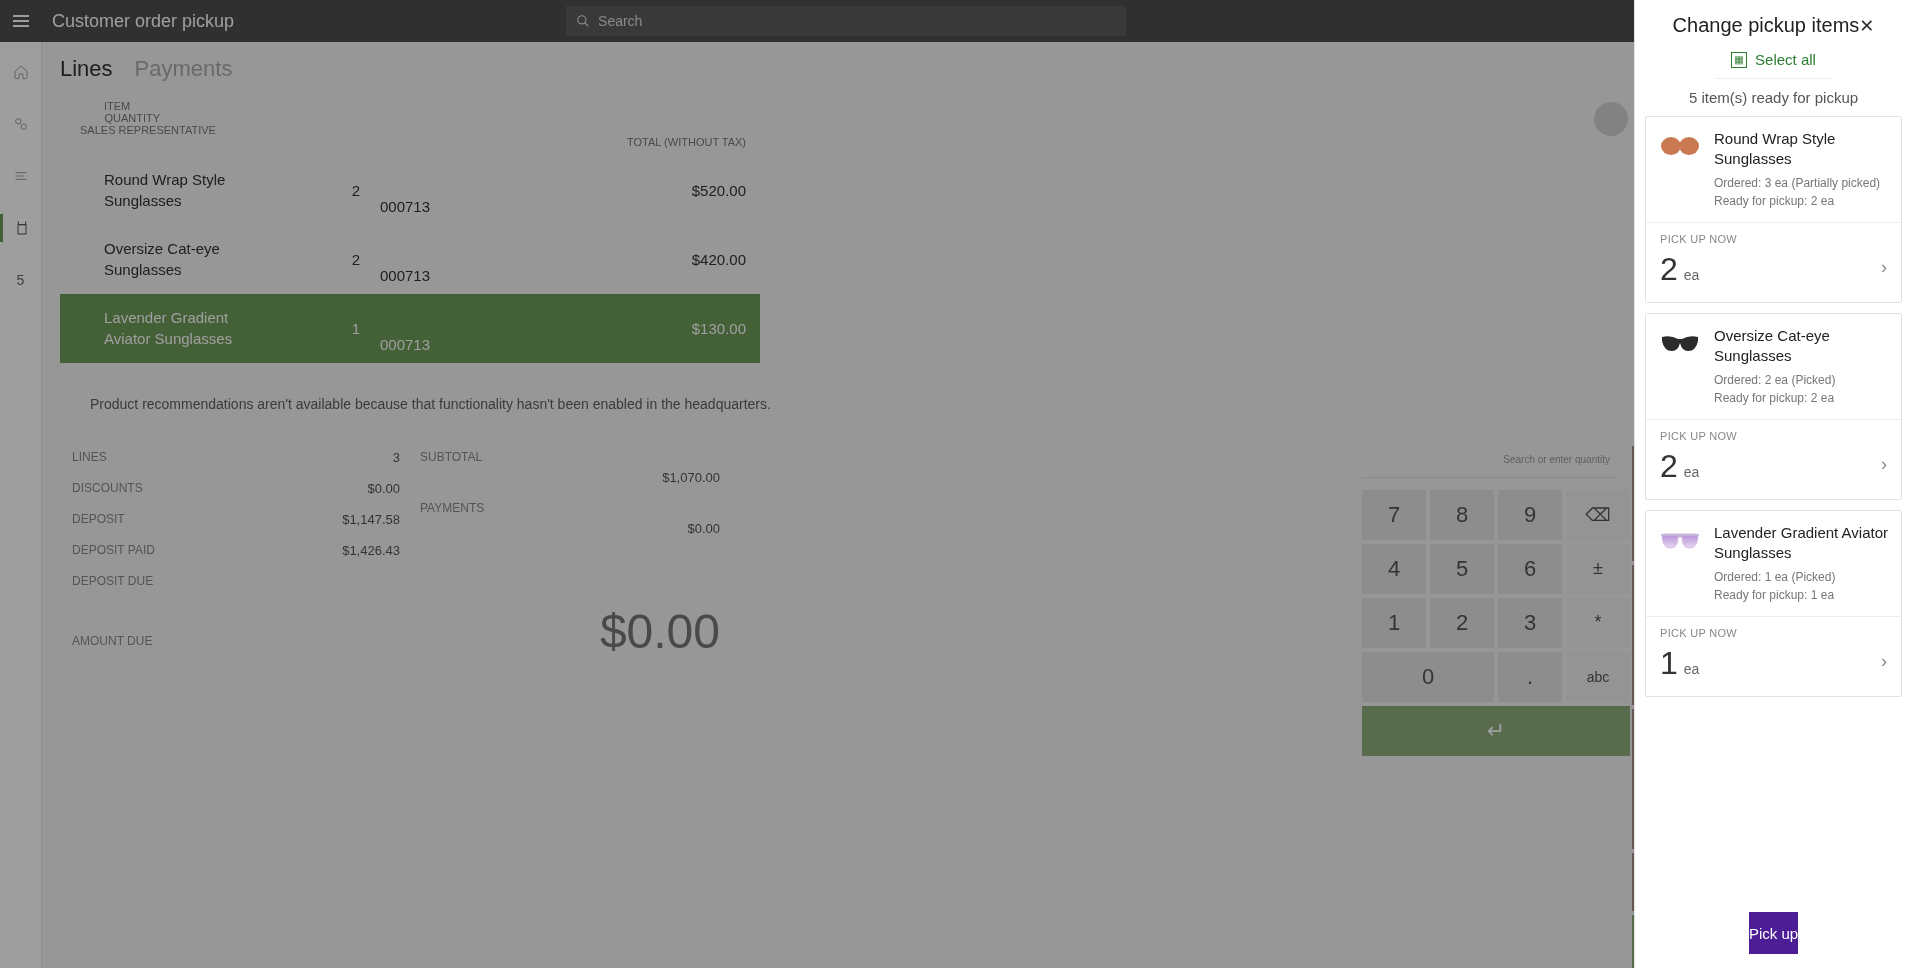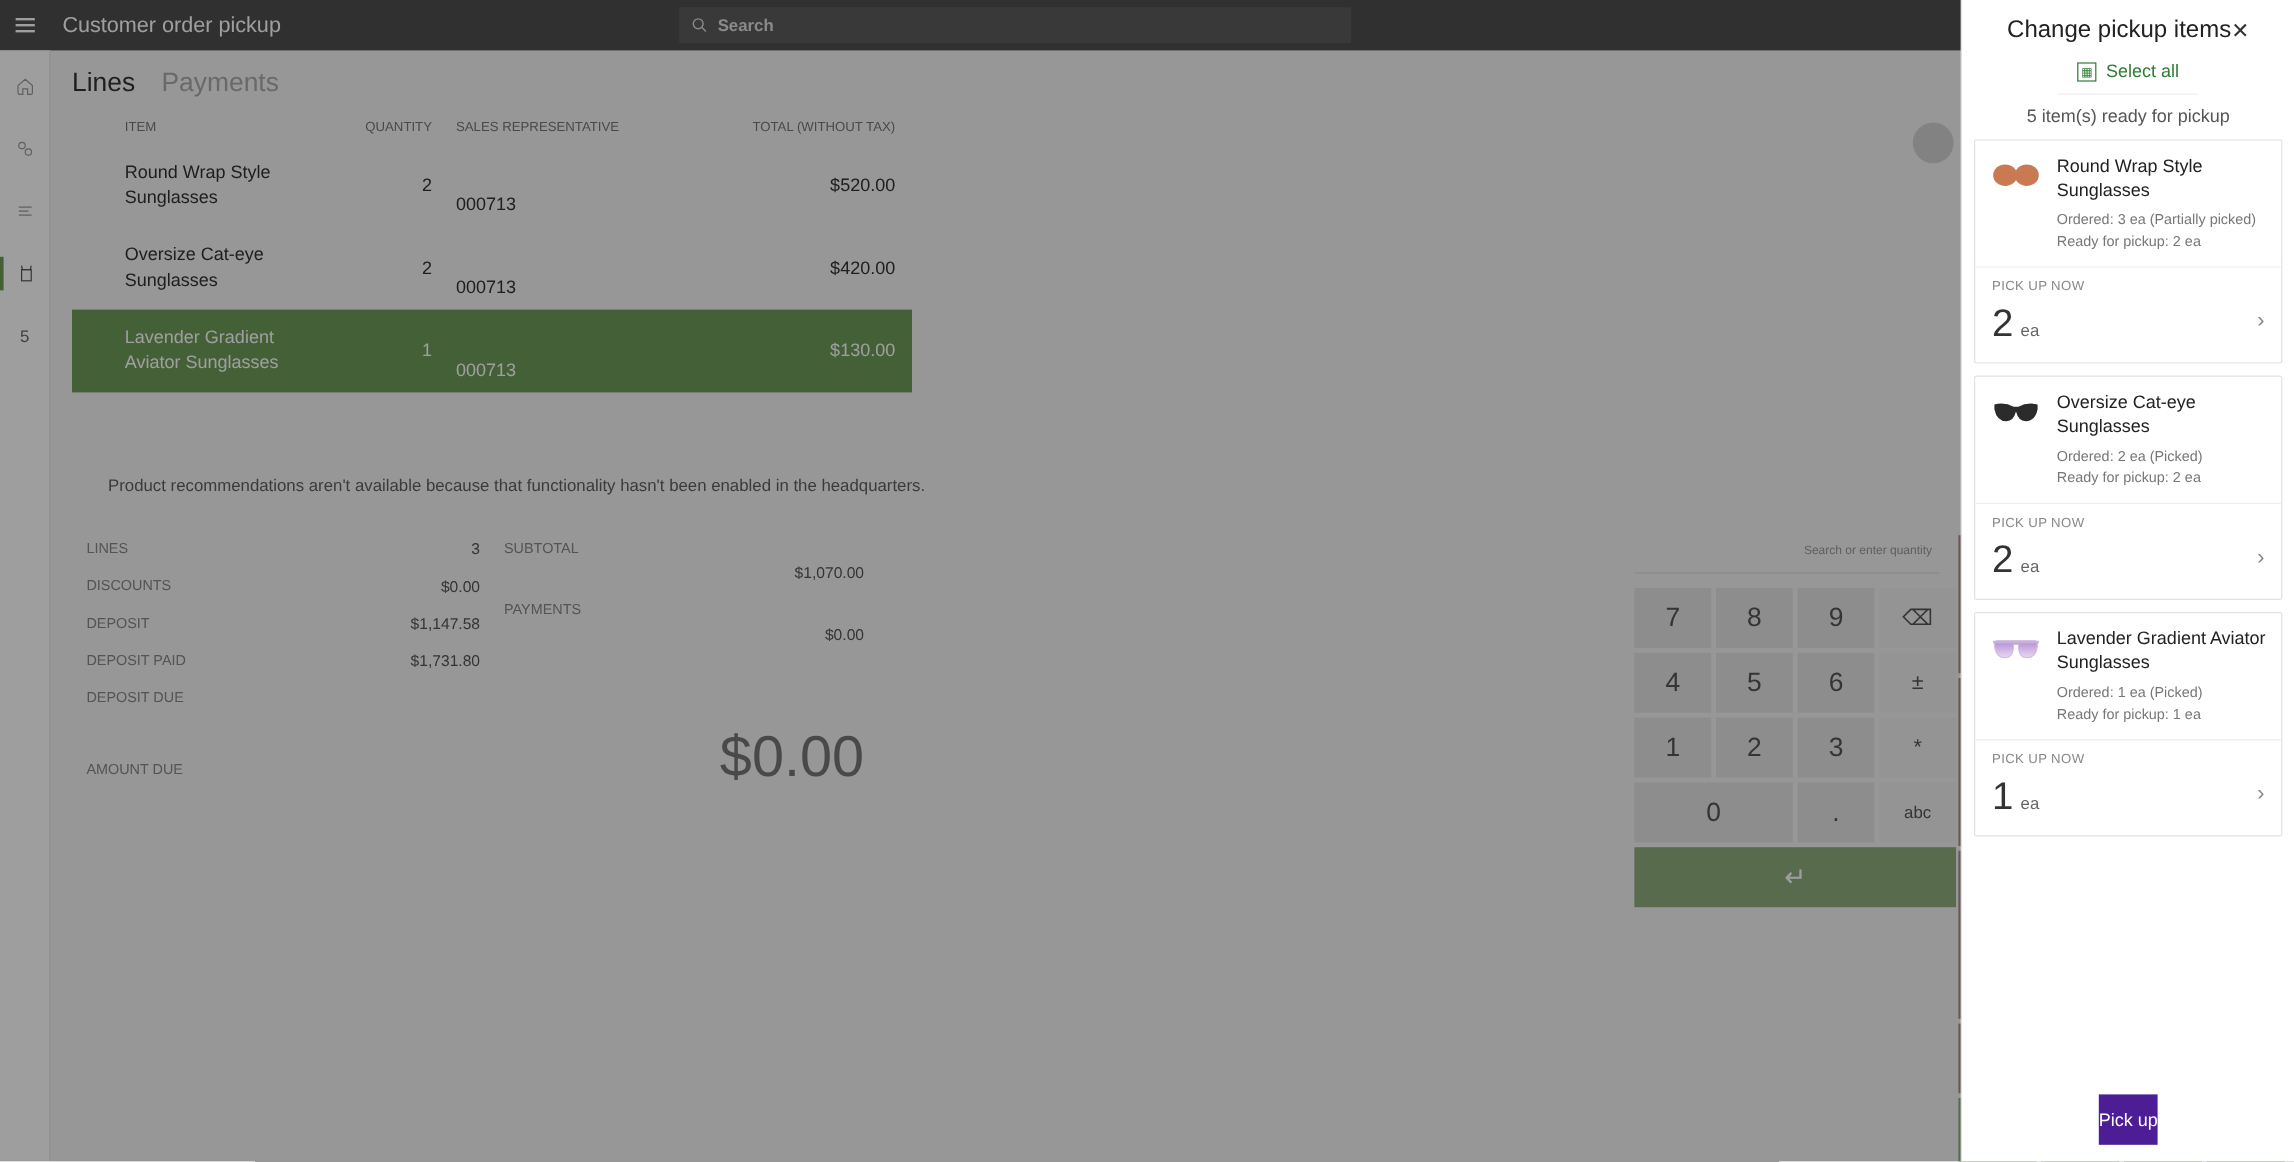--- a/index.html
+++ b/index.html
@@ -10,41 +10,41 @@
 .dim { position: absolute; inset: 0; background: rgba(0,0,0,0.38); pointer-events: none; z-index: 50; }
 
 
 .topbar { height: 42px; background: #4e4e4e; display: flex; align-items: center; color: #fff; font-size: 16px; }
 .hamburger { width: 42px; height: 42px; display:flex; align-items:center; justify-content:center; cursor:pointer; }
 .hamburger-lines { width:16px; height:12px; display:flex; flex-direction:column; justify-content:space-between;}
 .hamburger-lines span { display:block; height:2px; background:#fff;}
 .topbar-title { margin-left: 10px; font-weight: 300; font-size: 18px; }
 .searchwrap { margin-left: auto; margin-right: auto; position: relative; width: 560px; height: 30px; background: #5c5c5c; border-radius: 0; display:flex; align-items:center; padding-left:10px; }
 .searchwrap .sicon { color:#ddd; font-size:14px; margin-right:8px; }
-.searchwrap input { background: transparent; border: none; color: #fdba74; font-size: 14px; outline:none; width:100%;font-weight:bold; }
+.searchwrap input { background: transparent; border: none; color: #fdba74; font-size: 14px; outline:none; width:100%; }
 .searchwrap input::placeholder { color:#ddd; }
 .topbar-actions { margin-left:auto; display:flex; gap:22px; padding-right:18px; color:#e0e0e0; }
 .topbar-actions .ticon { width:20px; height:20px; display:flex; align-items:center; justify-content:center; cursor:pointer; font-size:16px; }
 
 
 .body { display:flex; height: calc(100% - 42px); }
 .leftrail { width:42px; background:#fff; border-right:1px solid #e6e6e6; display:flex; flex-direction:column; align-items:center; padding-top:16px; gap:24px; color:#8a8a8a; font-size:15px; }
 .leftrail .ritem { width:42px; height:28px; display:flex; align-items:center; justify-content:center; cursor:pointer; }
 .leftrail .ritem.active { border-left:3px solid #6e9b5a; color:#444; }
 .leftrail .badge { font-size:14px; color:#666; }
 
 
 .main { flex:1; display:flex; flex-direction:column; padding-left:18px; }
 .tabs { display:flex; gap:22px; padding:14px 0 10px 0; font-size:22px; font-weight:300; color:#aaa; }
 .tabs .tab.active { color:#333; }
 .tabs .tab { cursor:pointer; }
 
 .lines-area { display:flex; }
 .lines-table { flex:1; max-width:700px; }
-.lines-table .hdr { display:flex; font-size:11px; color:#777; text-transform:uppercase; padding:8px 0; }
+.lines-table .hdr { display:flex; font-size:11px; color:#777; text-transform:uppercase; padding:8px 0;flex-direction:column; }
 .lines-table .hdr .c1 { width:200px; padding-left:44px; }
 .lines-table .hdr .c2 { width:100px; text-align:right; }
 .lines-table .hdr .c3 { width:180px; padding-left:20px; }
 .lines-table .hdr .c4 { flex:1; text-align:right; padding-right:14px;}
 .lines-table .row { display:flex; align-items:center; font-size:15px; color:#333; padding:10px 0; }
 .lines-table .row .c1 { width:200px; padding-left:44px; line-height:1.35; }
 .lines-table .row .c2 { width:100px; text-align:right; }
 .lines-table .row .c3 { width:180px; padding-left:20px;margin-top:32px; }
 .lines-table .row .c4 { flex:1; text-align:right; padding-right:14px;}
 .lines-table .row.selected { background:#6e9b5a; color:#fff; }
@@ -276,21 +276,21 @@
           <div class="trow">
               <span>DISCOUNTS</span>
               <span class="val">$0.00</span>
             </div>
           <div class="trow">
               <span>DEPOSIT</span>
               <span class="val">$1,147.58</span>
             </div>
           <div class="trow">
               <span>DEPOSIT PAID</span>
-              <span class="val">$1,731.80</span>
+              <span class="val">$1,426.43</span>
             </div>
           <div class="trow">
               <span>DEPOSIT DUE</span>
               <span class="val"></span>
             </div>
           <div class="trow amount-due">
               <span>AMOUNT DUE</span>
             </div>
         </div>
         <div class="totals-right">

